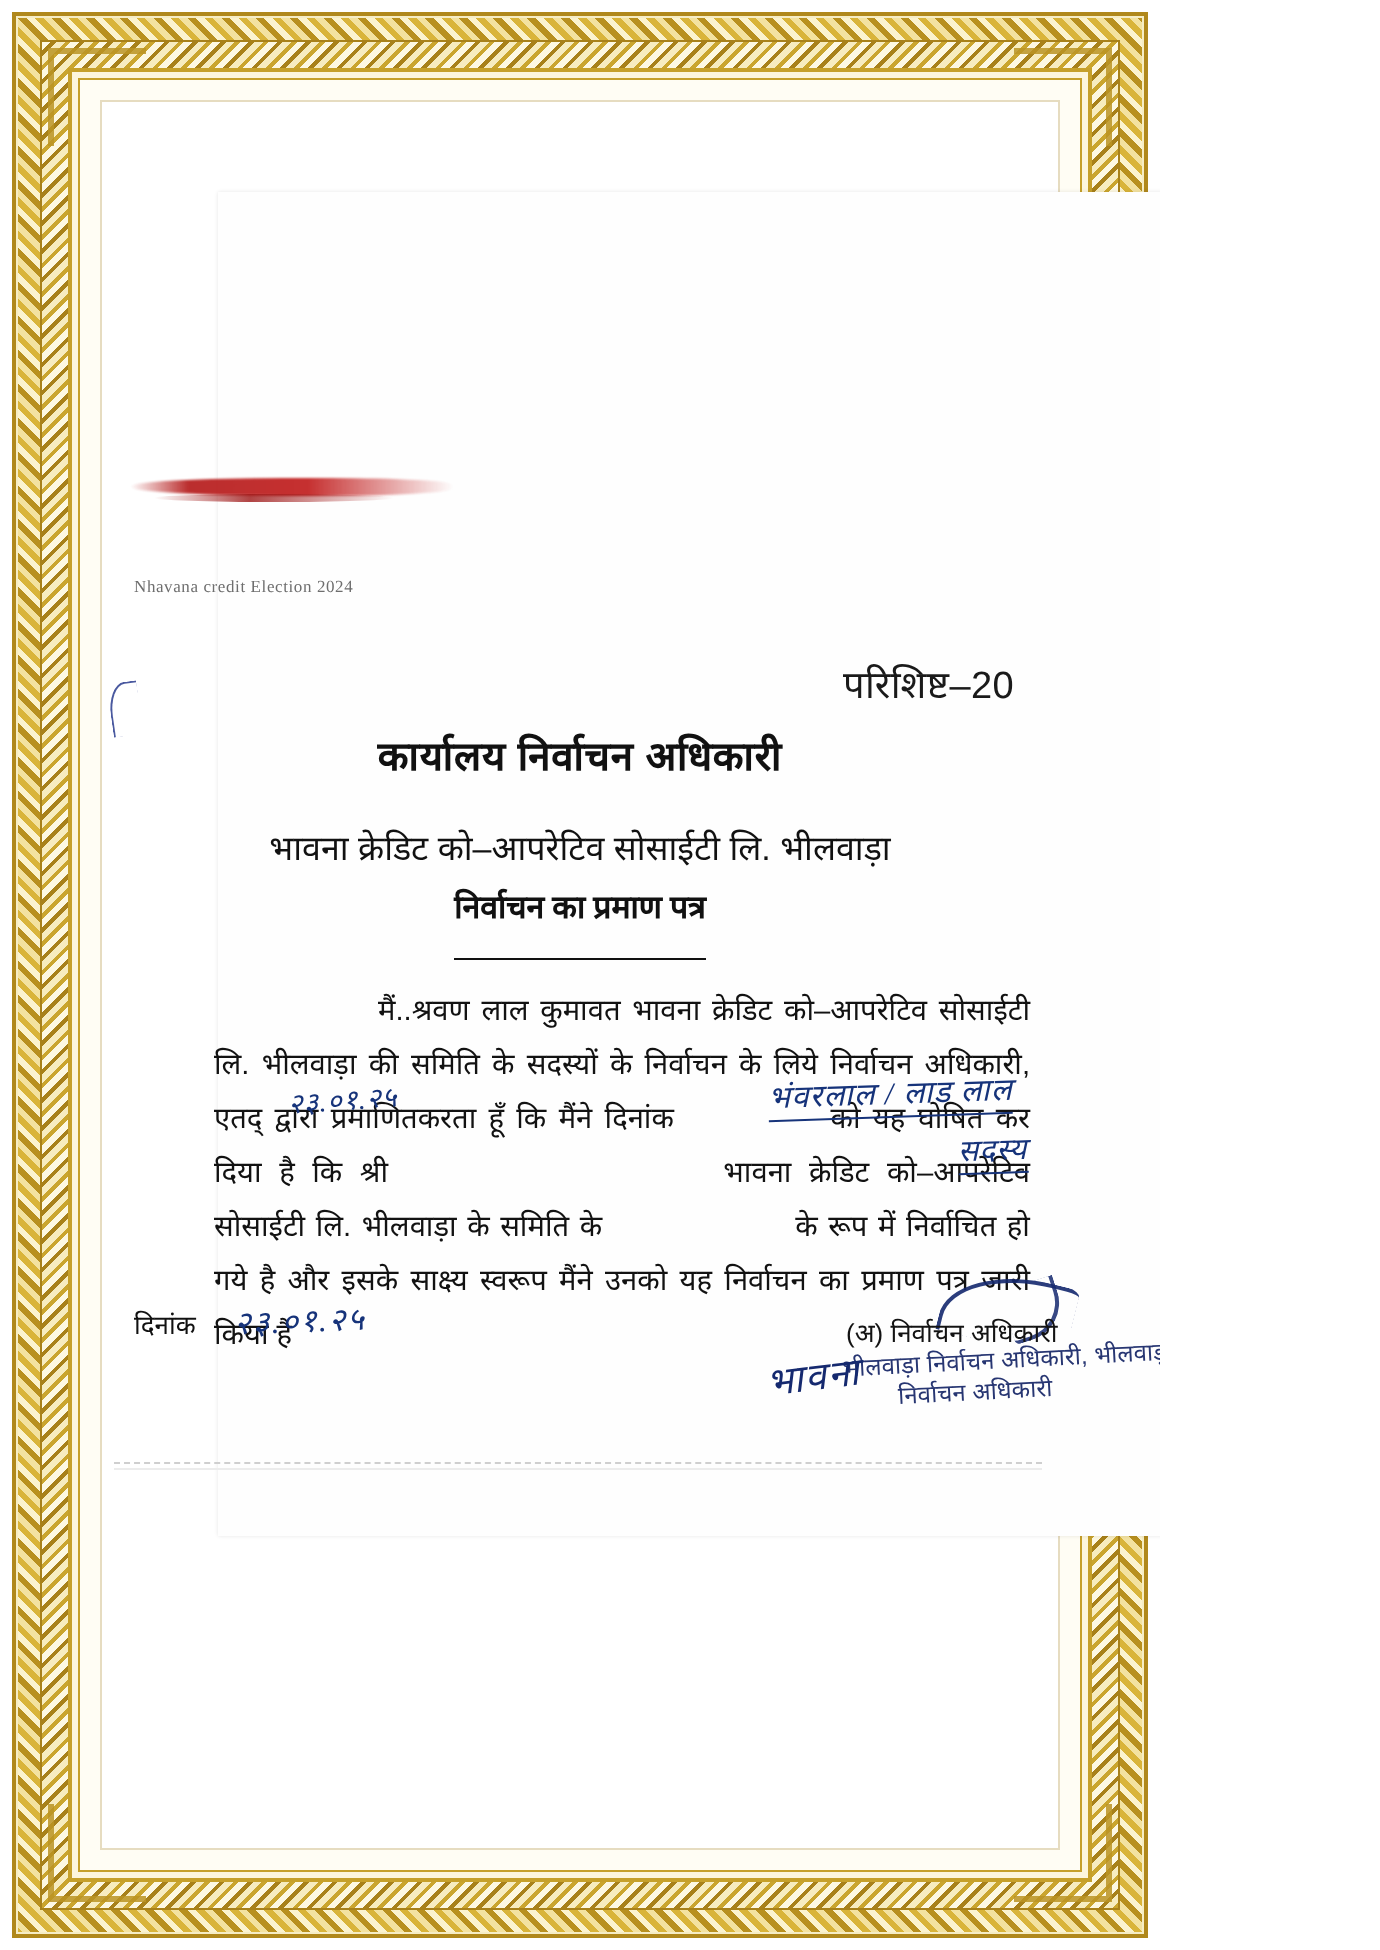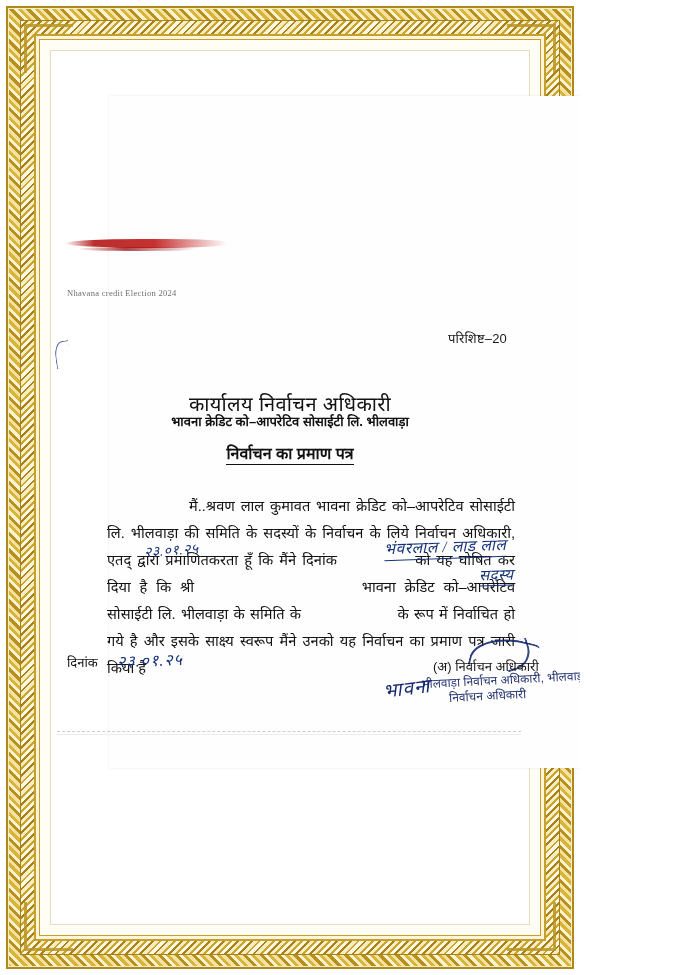--- a/index.html
+++ b/index.html
@@ -170,59 +170,59 @@
     right: 0;
     bottom: 0;
     font-family: "Liberation Sans", sans-serif;
     color: #111;
   }
 
   .annex {
     position: absolute;
     right: 22px;
     top: 278px;
-    font-size: 13px;
+    font-size: 19px;
     color: #1a1a1a;
     letter-spacing: .2px;
   }
 
   .title-main {
     position: absolute;
     left: 0;
     right: 0;
     top: 313px;
     text-align: center;
     font-size: 20px;
-    font-weight: normal;
+    font-weight: bold;
     letter-spacing: .4px;
-    margin-top: 26px;
   }
 
   .title-sub1 {
     position: absolute;
     left: 0;
     right: 0;
     top: 361px;
     text-align: center;
-    font-size: 13px;
-    font-weight: bold;
+    font-size: 17px;
+    font-weight: normal;
   }
 
   .title-sub2 {
     position: absolute;
     left: 0;
     right: 0;
     top: 391px;
     text-align: center;
     font-size: 16px;
     font-weight: bold;
   }
   .title-sub2 span {
     border-bottom: 1.4px solid #111;
-    padding-bottom: 2px;
+    padding-bottom: 16px;
+    font-family: Liberation Serif, serif;
   }
 
   .body-block {
     position: absolute;
     left: 16px;
     right: 14px;
     top: 442px;
     font-size: 14.6px;
     line-height: 27px;
     text-align: justify;
@@ -292,21 +292,21 @@
     font-size: 15px;
     letter-spacing: .5px;
     transform: rotate(-2deg);
     border-bottom: 1px solid #16337a;
     padding-bottom: 1px;
   }
 
   
   .sign-label {
     position: absolute;
-    left: 382px;
+    left: 372px;
     top: 606px;
     font-size: 13px;
     color: #131313;
     white-space: nowrap;
     text-align: center;
   }
   .stamp-line1 {
     position: absolute;
     left: 370px;
     top: 620px;

